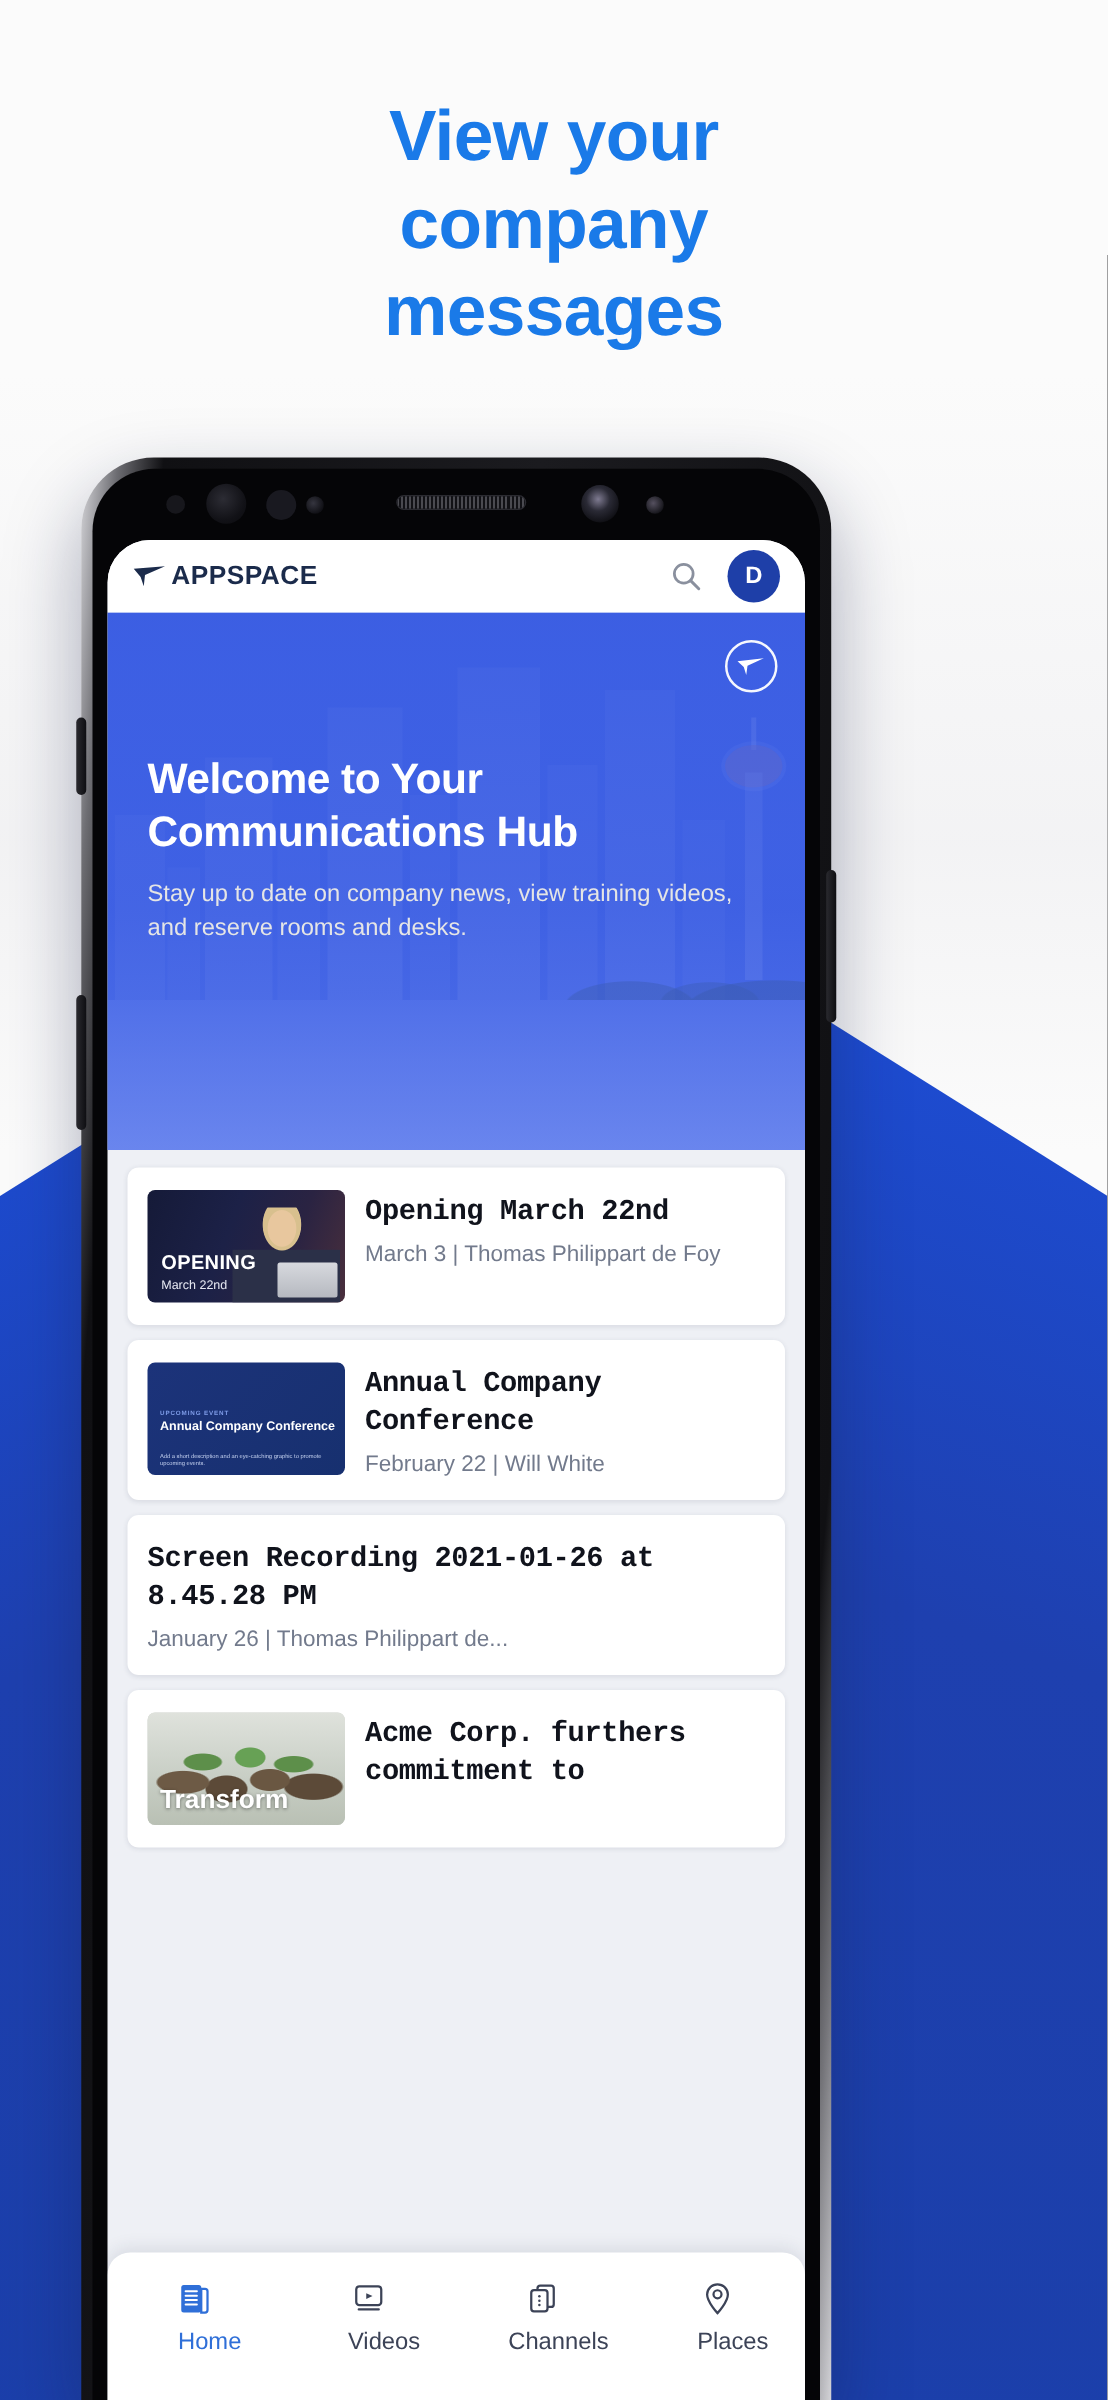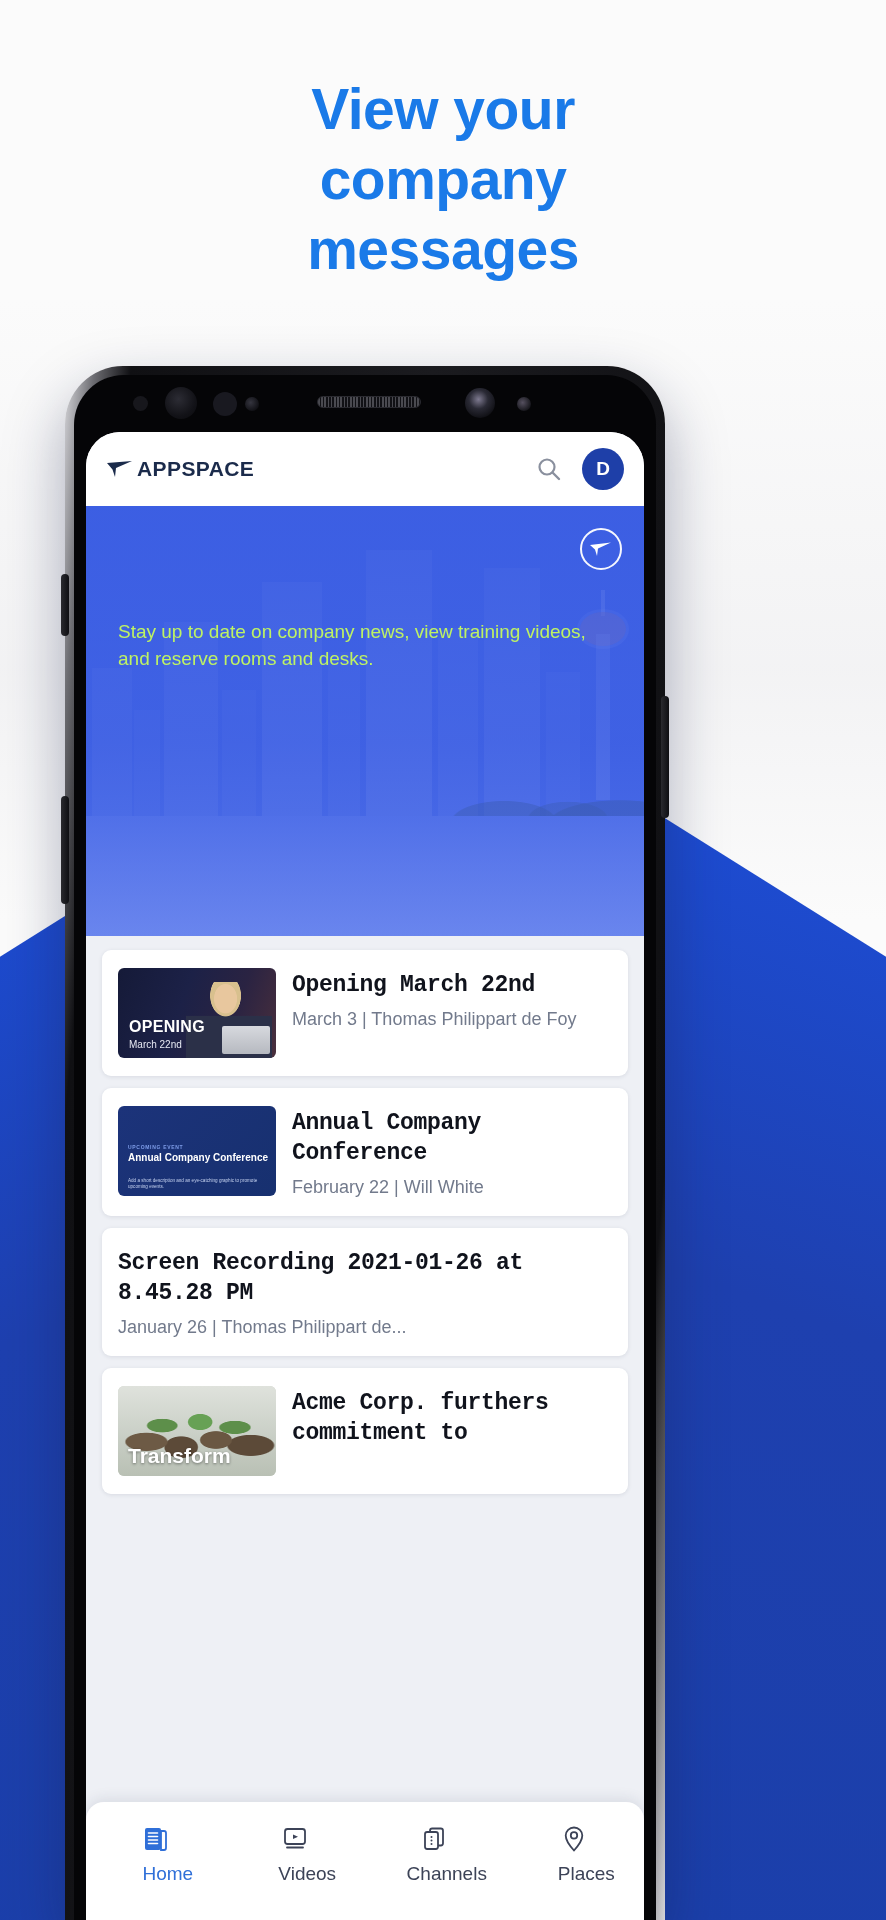--- a/index.html
+++ b/index.html
@@ -86,21 +86,21 @@
   
   .screen {
     position:absolute; left:21px; right:21px; top:66px; bottom:0;
     border-radius:34px 34px 0 0;
     background:#eef0f5;
     overflow:hidden;
   }
 
   
   .app-header {
-    height:74px; background:#ffffff;
+    height:58px; background:#ffffff;
     display:flex; align-items:center; padding:11px 20px;
     position:relative; z-index:3;
   }
   .logo { display:flex; align-items:center; gap:3px; }
   .logo-mark { width:28px; height:18px; display:block; }
   .logo-text {
     font-size:21px; font-weight:bold; letter-spacing:.4px; color:#1b2b4b;
   }
   .header-right { margin-left:auto; display:flex; align-items:center; gap:20px; }
   .search-ico { width:26px; height:26px; display:block; }
@@ -147,21 +147,21 @@
     border-radius:50%; border:2px solid rgba(255,255,255,.95);
     display:flex; align-items:center; justify-content:center;
   }
   .hero-badge svg { width:24px; height:16px; }
 
   .hero-content { position:absolute; left:32px; right:22px; top:112px; }
   .hero-title {
     color:#fff; font-size:34px; line-height:43px; font-weight:bold; letter-spacing:-.4px;
   }
   .hero-sub {
-    color:#bef264; font-size:19px; line-height:27px;
+    margin-top:14px; color:#e5e5e5; font-size:19px; line-height:27px;
   }
 
   
   .list { padding:14px 16px 0; }
   .card {
     background:#fff; border-radius:9px; margin-bottom:12px;
     box-shadow:0 1px 4px rgba(25,35,70,.10);
     display:flex; align-items:flex-start; gap:16px;
     padding:18px 16px;
   }
@@ -293,20 +293,21 @@
       </div>
       <div class="hero-tint"></div>
 
       <div class="hero-badge">
         <svg viewBox="0 0 24 16">
           <path d="M1 4 L22 1.5 L9 7.5 L8 15 L6 8.6 Z" fill="#ffffff"></path>
         </svg>
       </div>
 
       <div class="hero-content">
+        <div class="hero-title">Welcome to Your Communications Hub</div>
         <div class="hero-sub">Stay up to date on company news, view training videos, and reserve rooms and desks.</div>
       </div>
     </div>
 
     <div class="list">
 
       <div class="card">
         <div class="thumb t1">
           <div class="person"></div>
           <div class="laptop"></div>

